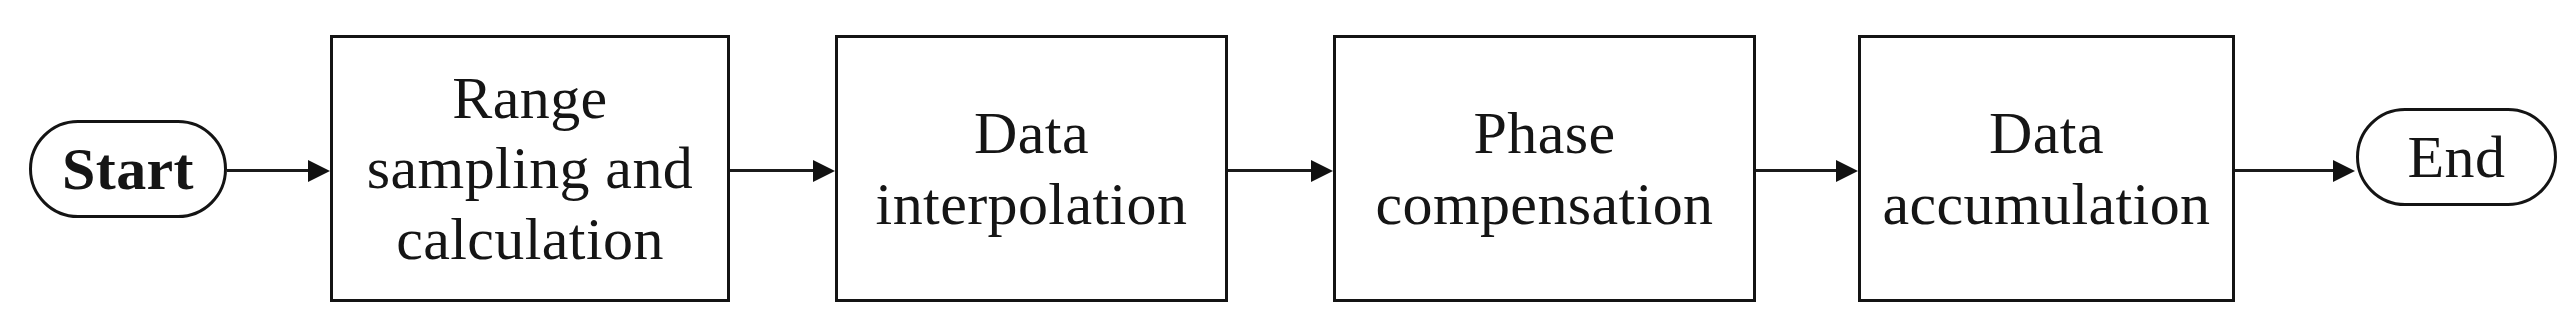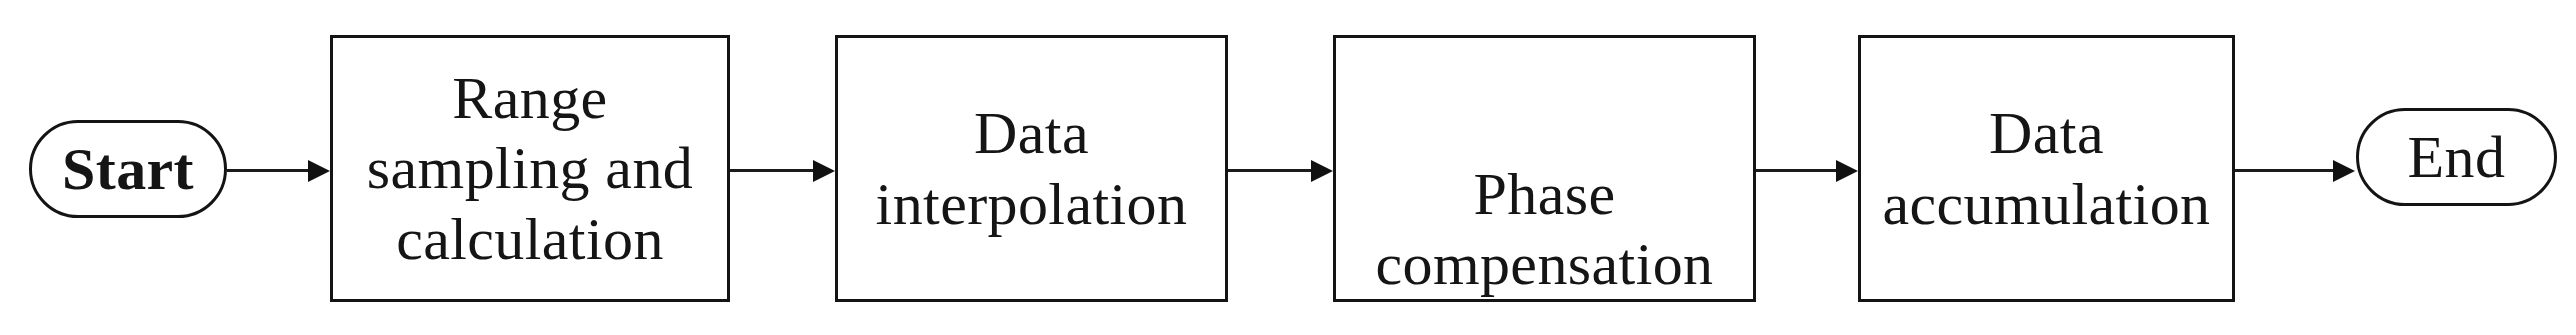--- a/index.html
+++ b/index.html
@@ -90,21 +90,21 @@
   <div class="node process" style="left: 835px; width: 393px;">
     <span class="label">Data
 interpolation</span>
   </div>
 
   <div class="arrow" style="left: 1228px; width: 105px;">
     <div class="shaft"></div>
     <div class="head"></div>
   </div>
 
-  <div class="node process" style="left: 1333px; width: 423px; align-items: flex-end;">
+  <div class="node process" style="left: 1333px; width: 423px;">
     <span class="label">Phase
 compensation</span>
   </div>
 
   <div class="arrow" style="left: 1756px; width: 102px;">
     <div class="shaft"></div>
     <div class="head"></div>
   </div>
 
   <div class="node process" style="left: 1858px; width: 377px;">

